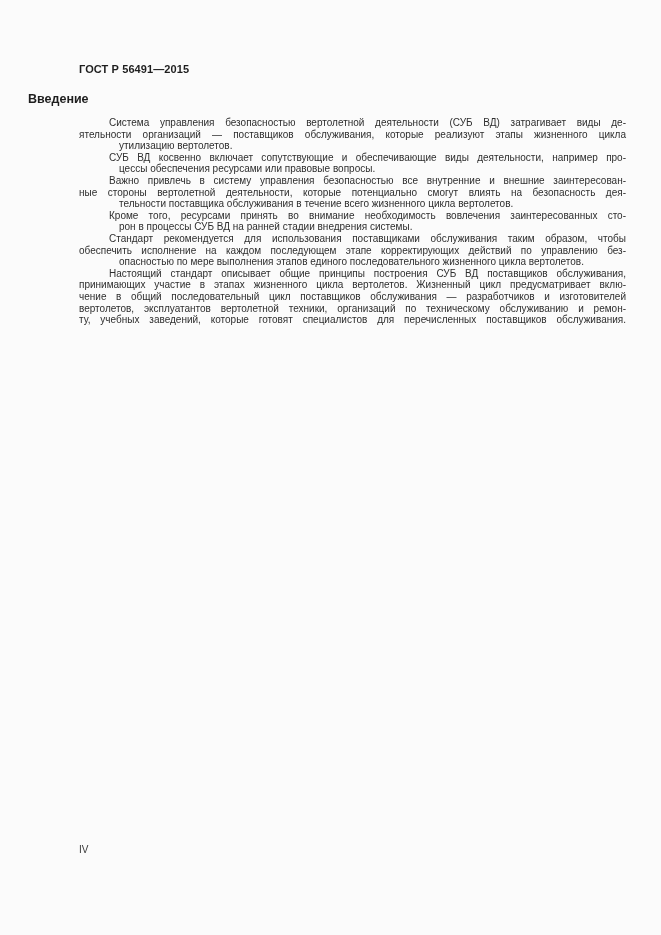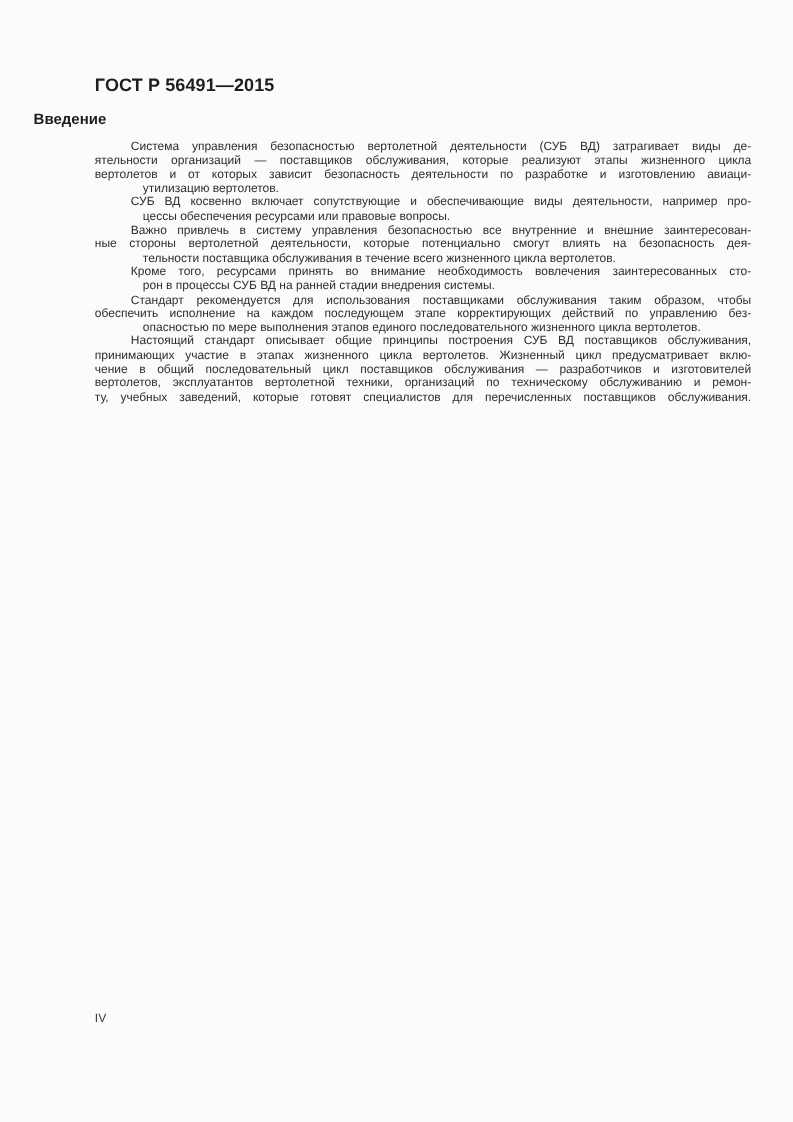--- a/index.html
+++ b/index.html
@@ -6,21 +6,21 @@
     body {
       width: 661px; height: 935px;
       background: #fbfbfb;
       position: relative;
       overflow: hidden;
       font-family: "Liberation Sans", sans-serif;
       color: #2b2b2b;
     }
     .header {
       position: absolute; left: 79px; top: 63px;
-      font-size: 15px; font-weight: bold; color: #1e1e1e;
+      font-size: 11px; font-weight: bold; color: #1e1e1e;
       letter-spacing: 0.1px;
     }
     .title {
       position: absolute; left: 0; width: 661px; top: 92px;
       text-align: left; padding-left: 28px; box-sizing: border-box;
       font-size: 12.5px; font-weight: bold; color: #1e1e1e;
     }
     .body-text {
       position: absolute; left: 79px; top: 117px; width: 547px;
       font-size: 10px; line-height: 11.6px; color: #2e2e2e;
@@ -40,21 +40,20 @@
 <body>
 
 <div class="header">ГОСТ Р 56491—2015</div>
 
 <div class="title">Введение</div>
 
 <div class="body-text">
   <div>
     <span class="line indent">Система управления безопасностью вертолетной деятельности (СУБ ВД) затрагивает виды де-</span>
     <span class="line">ятельности организаций — поставщиков обслуживания, которые реализуют этапы жизненного цикла</span>
-    <span class="line">вертолетов и от которых зависит безопасность деятельности по разработке и изготовлению авиаци-</span>
     <span class="line last">утилизацию вертолетов.</span>
   </div>
   <div>
     <span class="line indent">СУБ ВД косвенно включает сопутствующие и обеспечивающие виды деятельности, например про-</span>
     <span class="line last">цессы обеспечения ресурсами или правовые вопросы.</span>
   </div>
   <div>
     <span class="line indent">Важно привлечь в систему управления безопасностью все внутренние и внешние заинтересован-</span>
     <span class="line">ные стороны вертолетной деятельности, которые потенциально смогут влиять на безопасность дея-</span>
     <span class="line last">тельности поставщика обслуживания в течение всего жизненного цикла вертолетов.</span>

